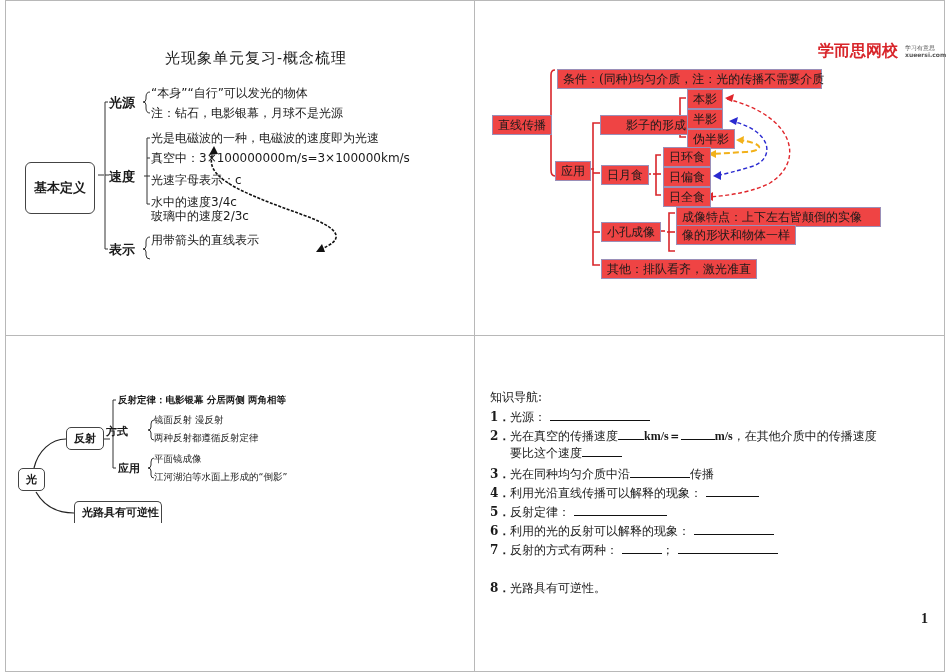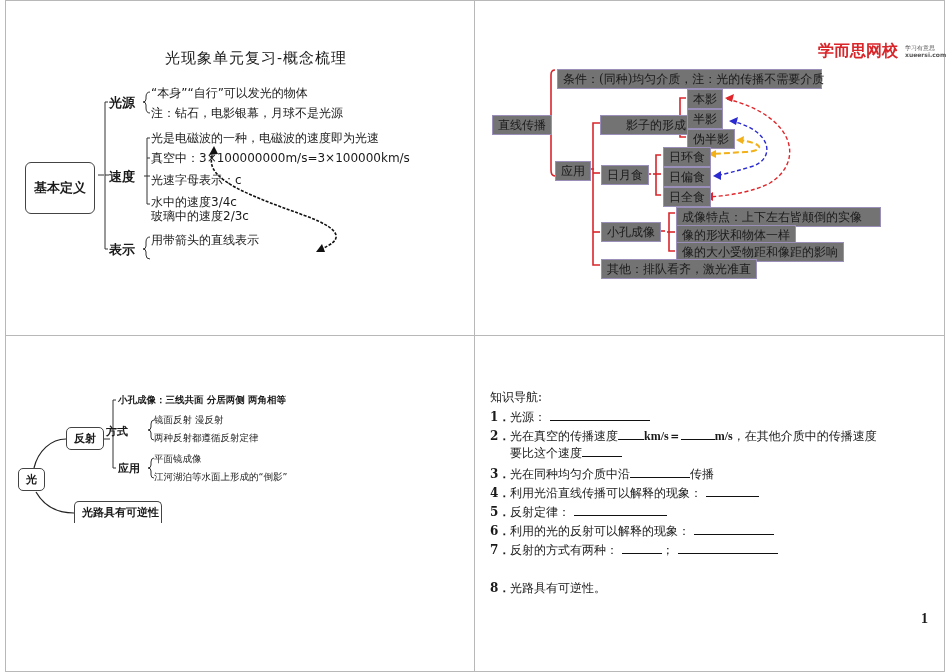--- a/index.html
+++ b/index.html
@@ -13,21 +13,21 @@
   .abs { position:absolute; white-space:nowrap; }
   svg.overlay { position:absolute; left:0; top:0; overflow:visible; pointer-events:none; }
 
   
   .p1-title { font-family:"DejaVu Serif","Liberation Serif",serif; font-size:15px; letter-spacing:1px; }
   .p1-node { border:1px solid #444; border-radius:6px; font-size:13px; font-weight:bold; padding:16px 8px; }
   .p1-branch { font-size:13px; font-weight:bold; }
   .p1-leaf { font-size:12px; }
 
   
-  .mm-box { border:1.5px solid #9a8fb8; background:#737373; font-family:"DejaVu Serif","Liberation Serif",serif; font-size:12px; padding:1px 5px; line-height:16px; box-sizing:border-box; }
+  .mm-box { border:1.5px solid #9a8fb8; background:#ef4444; font-family:"DejaVu Serif","Liberation Serif",serif; font-size:12px; padding:1px 5px; line-height:16px; box-sizing:border-box; }
   .logo { font-family:"DejaVu Sans",sans-serif; font-weight:bold; color:#d8262b; font-size:16px; }
   .logo-sub { font-size:6px; color:#555; line-height:7px; }
 
   
   .p3-node { border:1px solid #444; border-radius:5px; font-size:11px; font-weight:bold; padding:3px 7px; background:#fff; }
   .p3-txt { font-size:9.5px; font-weight:bold; }
   .p3-txt2 { font-size:9.5px; }
 
   
   .nav { font-family:"DejaVu Serif","Liberation Serif",serif; font-size:12px; }
@@ -132,41 +132,40 @@
   <div class="abs mm-box" style="left:212px;top:128px;">伪半影</div>
 
   <div class="abs mm-box" style="left:126px;top:164px;">日月食</div>
   <div class="abs mm-box" style="left:188px;top:146px;">日环食</div>
   <div class="abs mm-box" style="left:188px;top:166px;">日偏食</div>
   <div class="abs mm-box" style="left:188px;top:186px;">日全食</div>
 
   <div class="abs mm-box" style="left:126px;top:221px;">小孔成像</div>
   <div class="abs mm-box" style="left:201px;top:206px;width:205px;">成像特点：上下左右皆颠倒的实像</div>
   <div class="abs mm-box" style="left:201px;top:224px;">像的形状和物体一样</div>
-  <div class="abs mm-box" style="left:201px;top:241px;">像的大小受物距和像距的影响</div>
 
   <div class="abs mm-box" style="left:126px;top:258px;">其他：排队看齐，激光准直</div>
 </div>
 
 <div class="page" id="p3">
   <svg class="overlay" width="470" height="336">
     <path d="M28 132 C 32 115, 45 103, 60 103" fill="none" stroke="#222" stroke-width="1.2"></path>
     <path d="M30 156 C 38 170, 50 177, 68 177" fill="none" stroke="#222" stroke-width="1.2"></path>
     <line x1="96" y1="103" x2="104" y2="103" stroke="#333"></line>
     <path d="M110 64 L107 64 L107 132 L110 132" fill="none" stroke="#333"></path>
     <line x1="104" y1="93" x2="110" y2="93" stroke="#333"></line>
     <path d="M148 84 Q145 84 145 88 L145 91 Q145 94 142 94 Q145 94 145 97 L145 101 Q145 104 148 104" fill="none" stroke="#333"></path>
     <path d="M148 122 Q145 122 145 126 L145 129 Q145 132 142 132 Q145 132 145 135 L145 139 Q145 142 148 142" fill="none" stroke="#333"></path>
   </svg>
 
   <div class="abs p3-node" style="left:12px;top:132px;">光</div>
   <div class="abs p3-node" style="left:60px;top:91px;">反射</div>
   <div class="abs p3-node" style="left:68px;top:165px;width:72px;border-bottom:none;border-radius:5px 5px 0 0;">光路具有可逆性</div>
 
-  <div class="abs p3-txt" style="left:112px;top:58px;">小孔成像：三线共面  分居两侧  两角相等</div>
+  <div class="abs p3-txt" style="left:112px;top:58px;">反射定律：电影银幕  分居两侧  两角相等</div>
   <div class="abs p3-txt" style="left:100px;top:88px;font-size:11px;">方式</div>
   <div class="abs p3-txt2" style="left:148px;top:78px;">镜面反射    漫反射</div>
   <div class="abs p3-txt2" style="left:148px;top:96px;">两种反射都遵循反射定律</div>
   <div class="abs p3-txt" style="left:112px;top:125px;font-size:11px;">应用</div>
   <div class="abs p3-txt2" style="left:148px;top:117px;">平面镜成像</div>
   <div class="abs p3-txt2" style="left:148px;top:135px;">江河湖泊等水面上形成的“倒影”</div>
 </div>
 
 <div class="page nav" id="p4">
   <div class="abs" style="left:15px;top:53px;">知识导航:</div>

